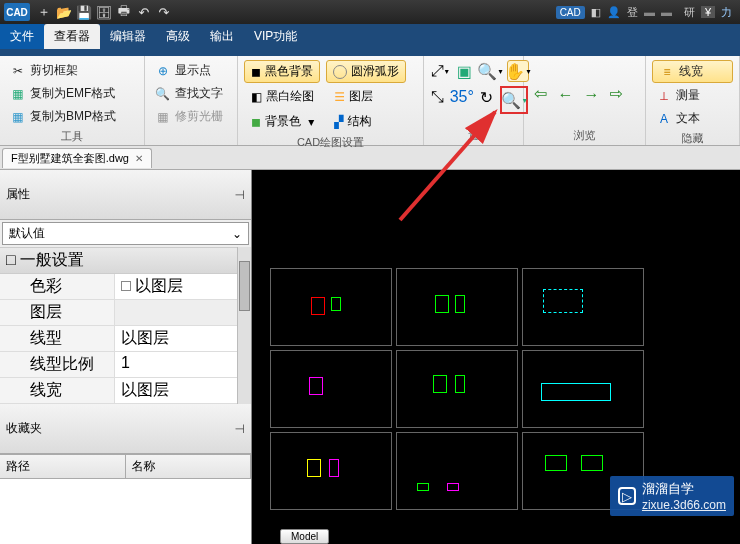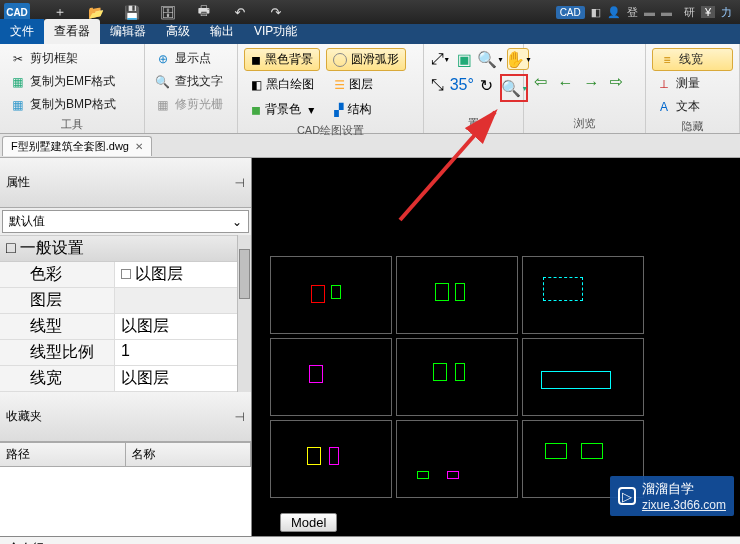--- a/index.html
+++ b/index.html
@@ -1,28 +1,28 @@
 <!DOCTYPE html>
 <html><head>
 <meta charset="utf-8">
 <style>
   * { margin: 0; padding: 0; box-sizing: border-box; font-family: "Microsoft YaHei", sans-serif; }
   body { width: 740px; height: 544px; background: #f0f0f0; overflow: hidden; position: relative; }
 
   
-  .title-bar { height: 24px; background: linear-gradient(#3a3a3a,#222); display: flex; align-items: center; gap: 16px; }
+  .title-bar { height: 24px; background: linear-gradient(#3a3a3a,#222); display: flex; align-items: center; }
   .title-bar .cad-logo { width: 26px; height: 18px; background: #1e6fb8; color: #fff; font-size: 10px; font-weight: bold; display: flex; align-items: center; justify-content: center; margin: 0 4px; border-radius: 2px;}
   .title-bar .t-icon { width: 20px; height: 20px; display: flex; align-items: center; justify-content: center; color: #ddd; font-size: 13px; }
   .title-bar .spacer { flex: 1; }
   .title-bar .right-info { color: #ccc; font-size: 11px; margin-right: 8px; display:flex; align-items:center; gap:6px;}
   .right-info .cad-badge { background:#2a6bb0; color:#fff; font-size:10px; padding:1px 4px; border-radius:2px;}
   .right-info .yen { color:#fff; background:#555; padding:0 4px;}
 
   
-  .menu-bar { height: 20px; background: #1e4a7a; display: flex; align-items: flex-end; }
+  .menu-bar { height: 32px; background: #1e4a7a; display: flex; align-items: flex-start; }
   .menu-tab { padding: 4px 10px; color: #fff; font-size: 12px; cursor: pointer; }
   .menu-tab.first { background: #0a5aa8; }
   .menu-tab.active { background: #f0f0f0; color: #000; border-top-left-radius: 3px; border-top-right-radius:3px;}
   
   
   .ribbon { height: 90px; background: linear-gradient(#f8f8f8,#e8e8e8); display: flex; border-bottom: 1px solid #aaa; }
   .ribbon-group { border-right: 1px solid #ccc; display: flex; flex-direction: column; padding: 4px 6px 2px; }
   .ribbon-group .group-body { flex: 1; display: flex; flex-direction: column; gap: 2px; }
   .ribbon-group .group-label { text-align: center; font-size: 11px; color: #555; margin-top: 2px; }
   .ribbon-item { display: flex; align-items: center; gap: 4px; font-size: 12px; color: #222; padding: 2px 4px; white-space: nowrap; cursor:pointer; }
@@ -59,21 +59,21 @@
   .prop-wrap { display:flex; flex:0 0 auto;}
   .prop-body { flex:1;}
   .fav-table { flex:1; background:#fff; border-top:1px solid #aaa;}
   .fav-head { display:flex; font-size:12px; border-bottom:1px solid #aaa; background:linear-gradient(#f4f4f4,#e4e4e4);}
   .fav-head div { padding:3px 6px; border-right:1px solid #aaa; flex:1;}
   
   .canvas { flex:1; background:#000; position:relative; overflow:hidden;}
   .thumb-grid { position:absolute; left:18px; top:98px; display:grid; grid-template-columns: repeat(3, 122px); grid-auto-rows: 78px; gap:4px;}
   .thumb-grid .cell { border:1px solid #666; position:relative; overflow:hidden;}
   .cell .mark { position:absolute; width:14px; height:18px; border:1px solid; }
-  .model-tab { position:absolute; bottom:4px; left:28px; background:linear-gradient(#fefefe,#ddd); border:1px solid #888; font-size:13px; padding:1px 10px; border-radius:2px;}
+  .model-tab { position:absolute; bottom:4px; left:28px; background:linear-gradient(#fefefe,#ddd); border:1px solid #888; font-size:10px; padding:1px 10px; border-radius:2px;}
 
   
   .cmd-line { height:22px; border-top:1px solid #888; background:#f4f4f4; font-size:12px; padding:3px 8px;}
 
   
   .red-arrow { position:absolute; pointer-events:none;}
 
   
   .watermark { position:absolute; right:6px; bottom:28px; background: rgba(20,80,160,.92); color:#fff; font-size:13px; padding:4px 8px; display:flex; align-items:center; gap:6px; border-radius:2px;}
   .watermark .play { width:18px; height:18px; border:2px solid #fff; border-radius:4px; display:flex; align-items:center; justify-content:center;}

